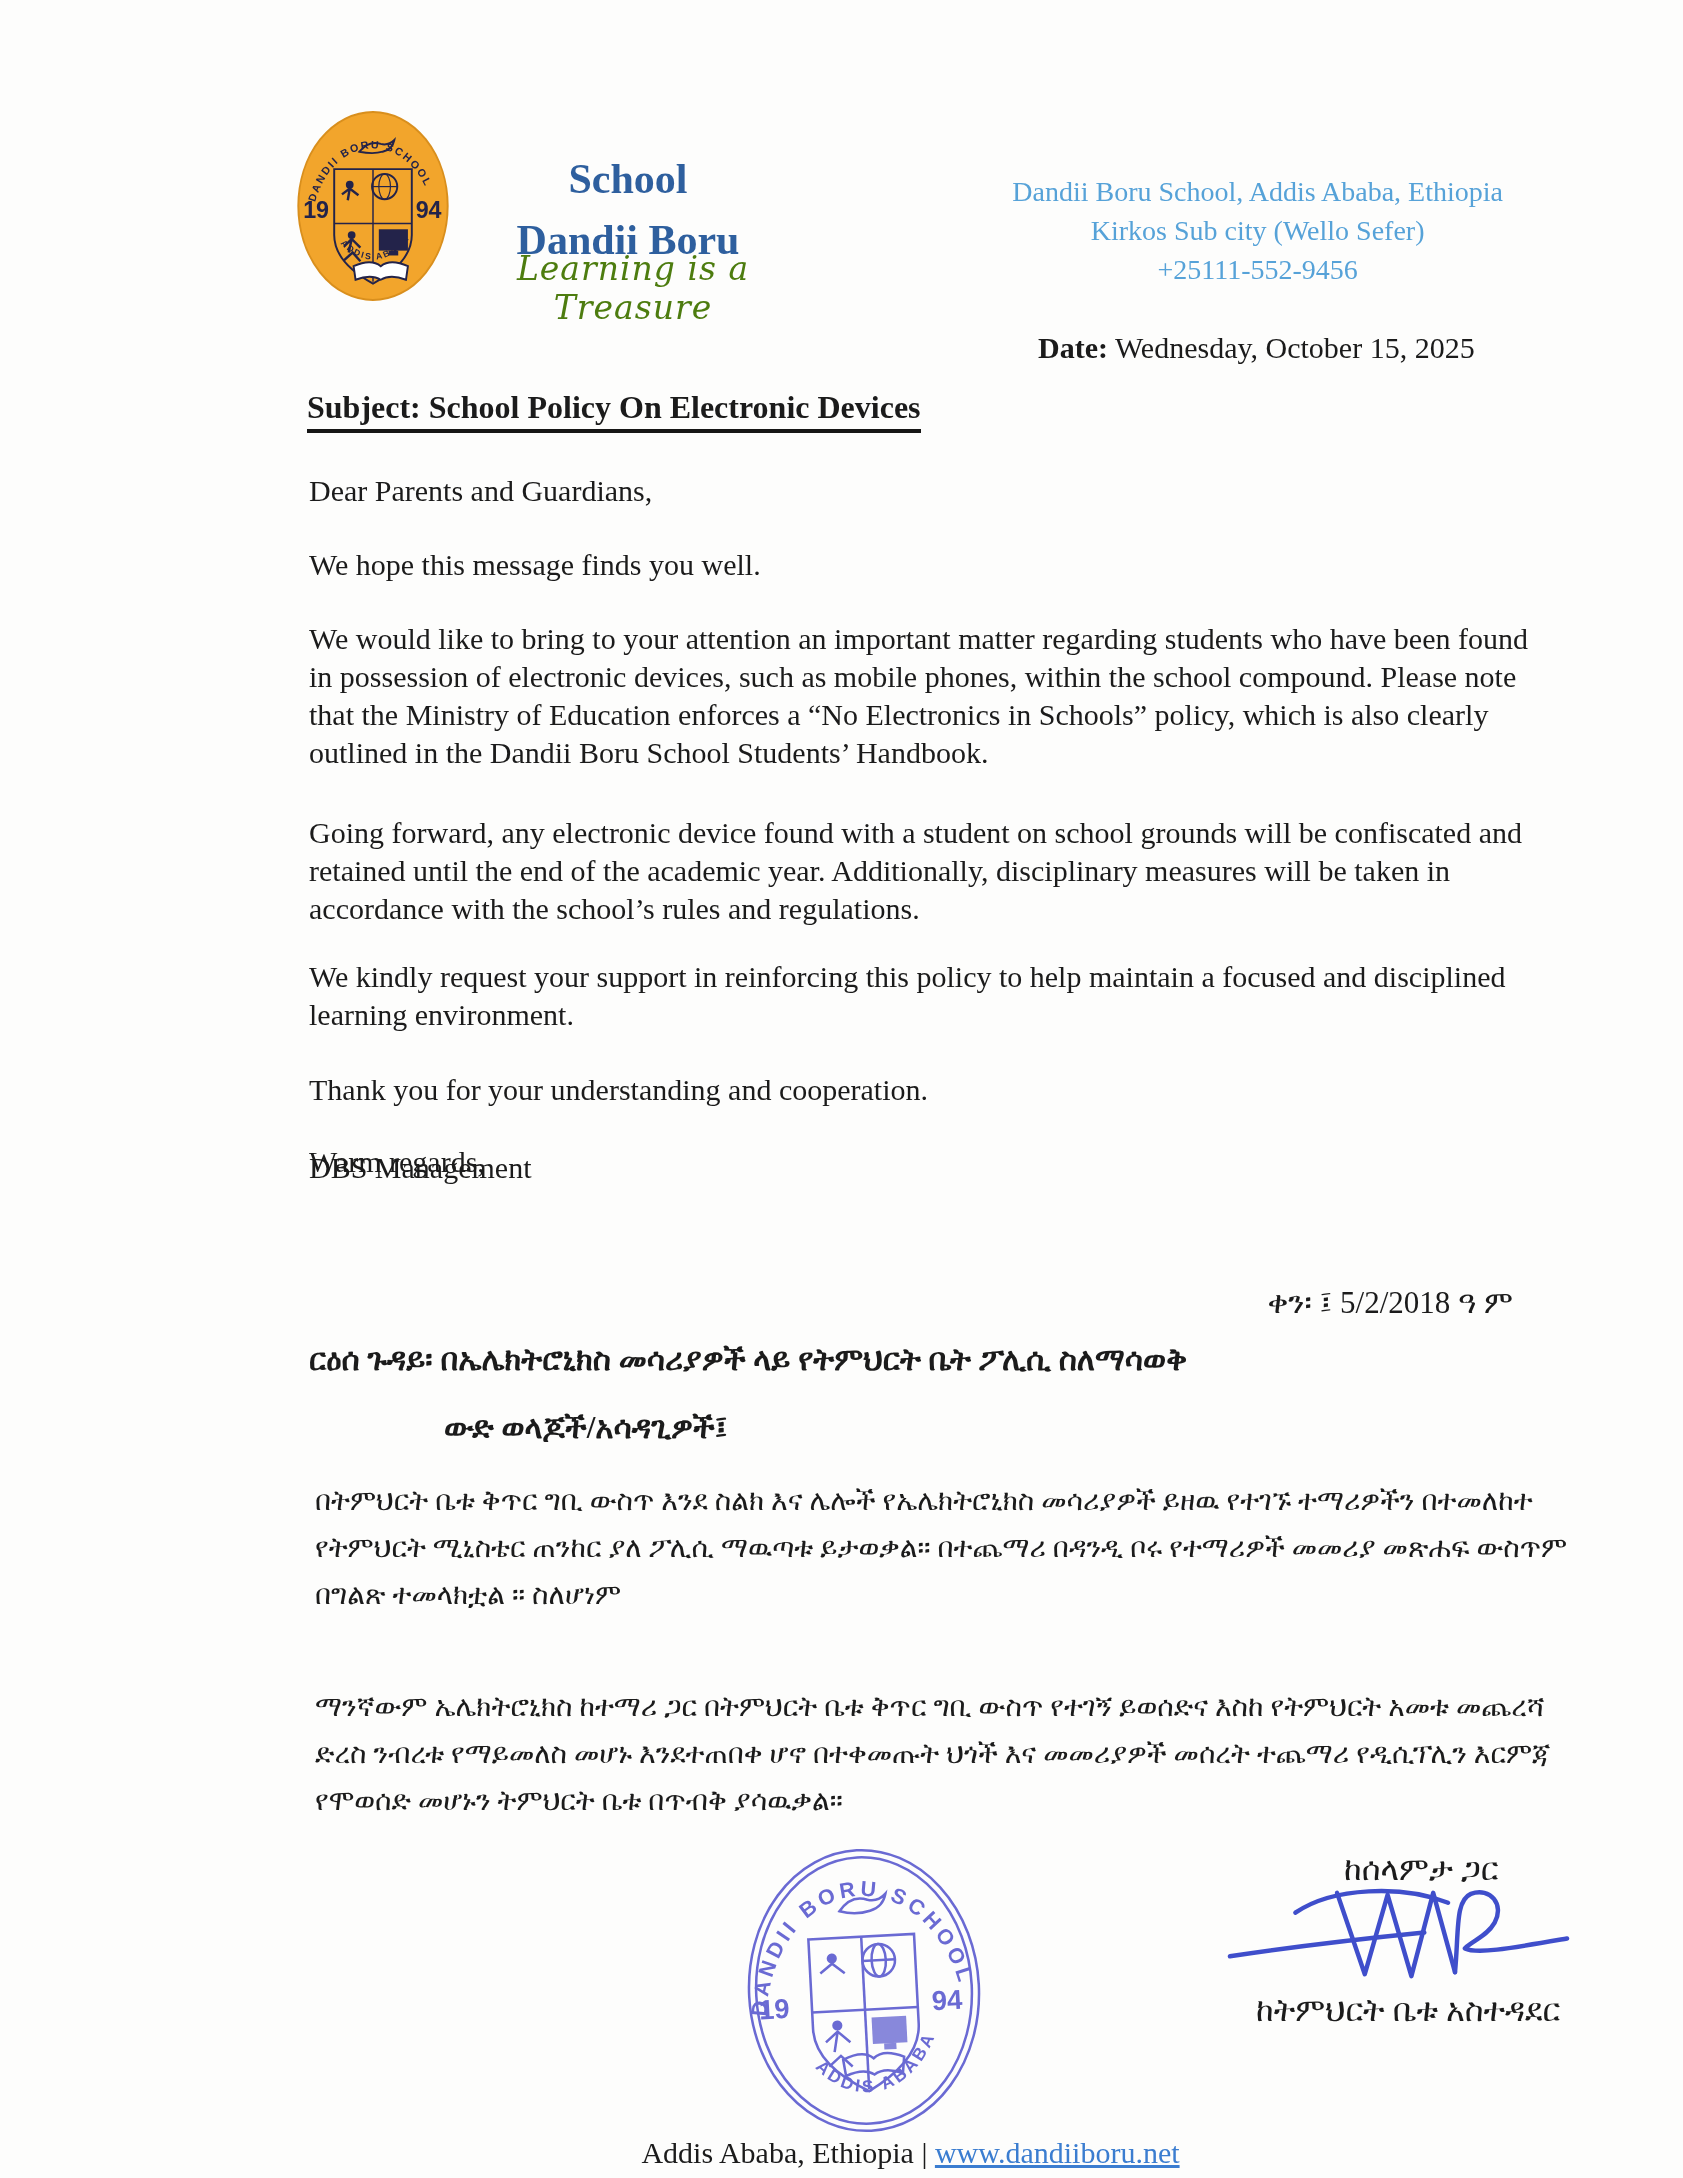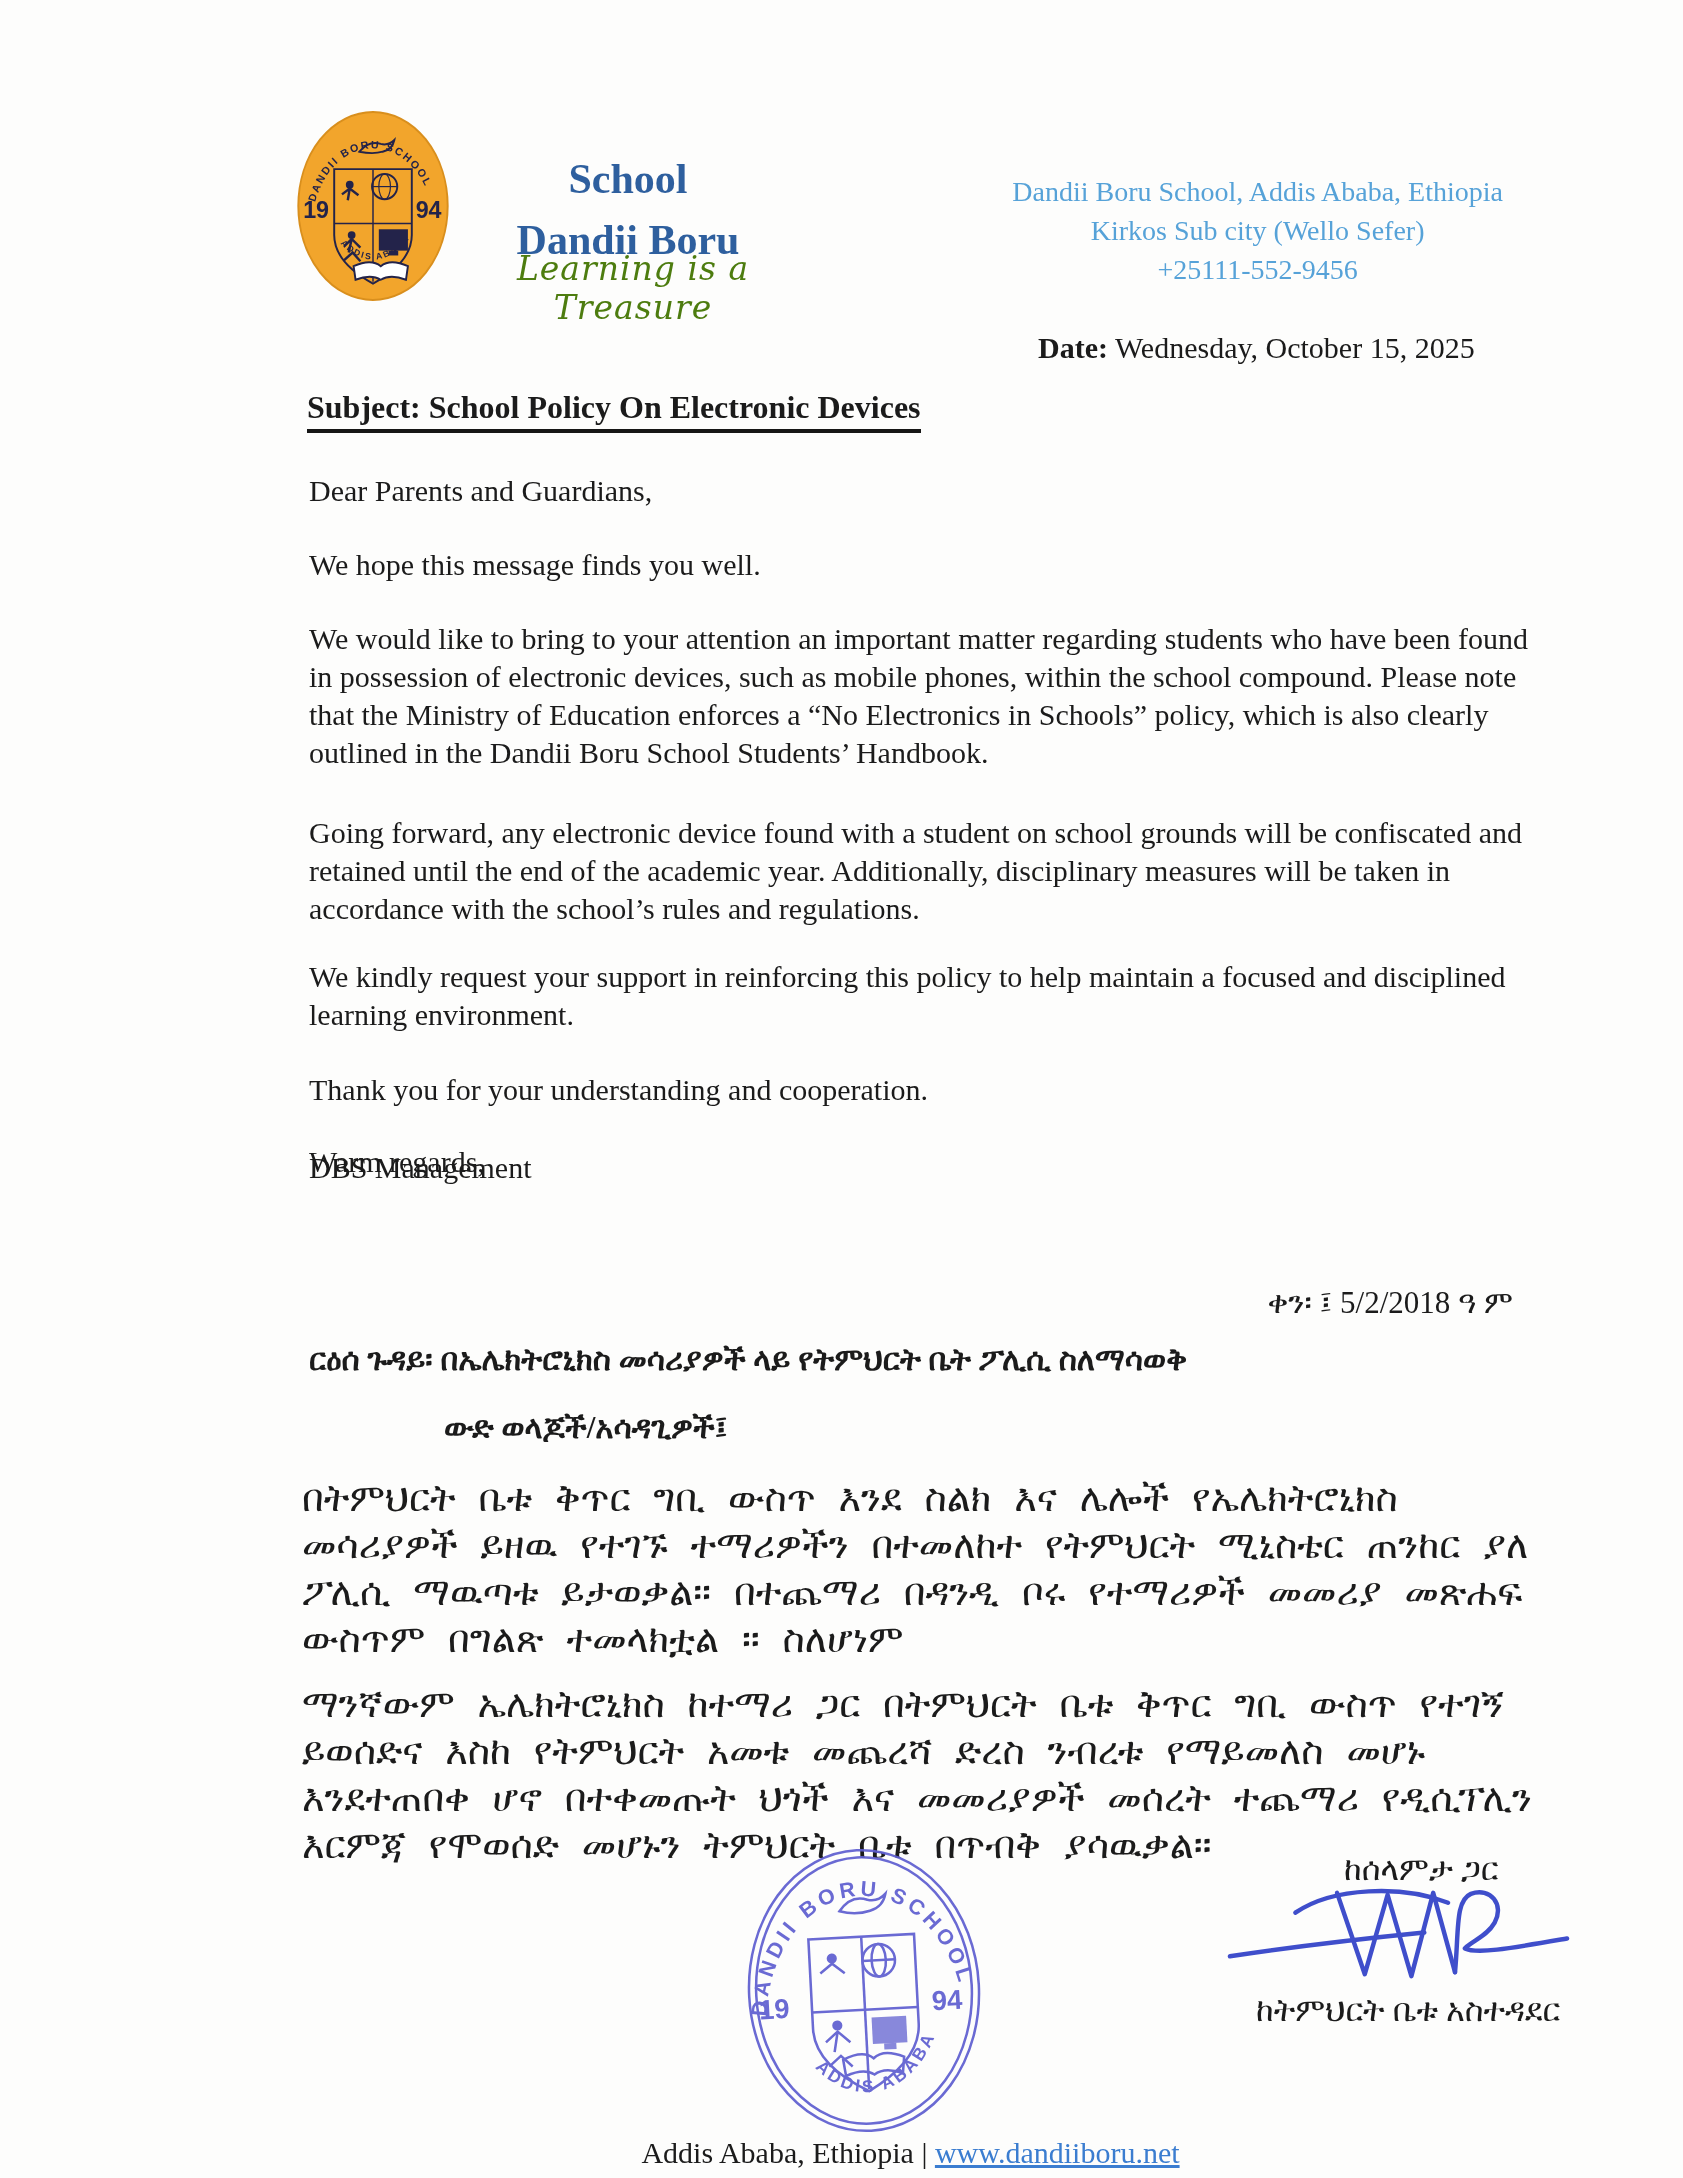--- a/index.html
+++ b/index.html
@@ -38,21 +38,21 @@
   .p1 { top:620px; }
   .p2 { top:814px; }
   .p3 { top:958px; }
   .p4 { top:1071px; }
   .closing { top:1143px; }
   .signer  { top:1149px; }
   
   .am-date { position:absolute; right:170px; top:1285px; font-size:31px; }
   .am-subject { position:absolute; left:309px; top:1342px; width:1257px; font-size:31px; font-weight:700; }
   .am-salutation { position:absolute; left:444px; top:1410px; font-size:31px; font-weight:700; }
-  .am-p { position:absolute; left:302px; width:1259px; font-size:38px; line-height:47px;font-family:Liberation Mono, monospace; }
+  .am-p { position:absolute; left:315px; width:1259px; font-size:28px; line-height:47px; }
   .am-p1 { top:1477px; }
   .am-p2 { top:1643px;margin-top:40px; }
   
   .stamp { position:absolute; left:741px; top:1843px; width:246px; height:295px;
            transform:rotate(-3deg); opacity:.92; }
   .am-closing { position:absolute; left:1344px; top:1851px; font-size:32px; }
   .signature  { position:absolute; left:1226px; top:1877px; width:345px; height:119px; }
   .am-signer  { position:absolute; left:1256px; top:1992px; font-size:32px; }
   .footer { position:absolute; left:554px; top:2136px; width:713px; text-align:center; font-size:30px; }
   .footer a { color:#3b7dd0; text-decoration:underline; }

